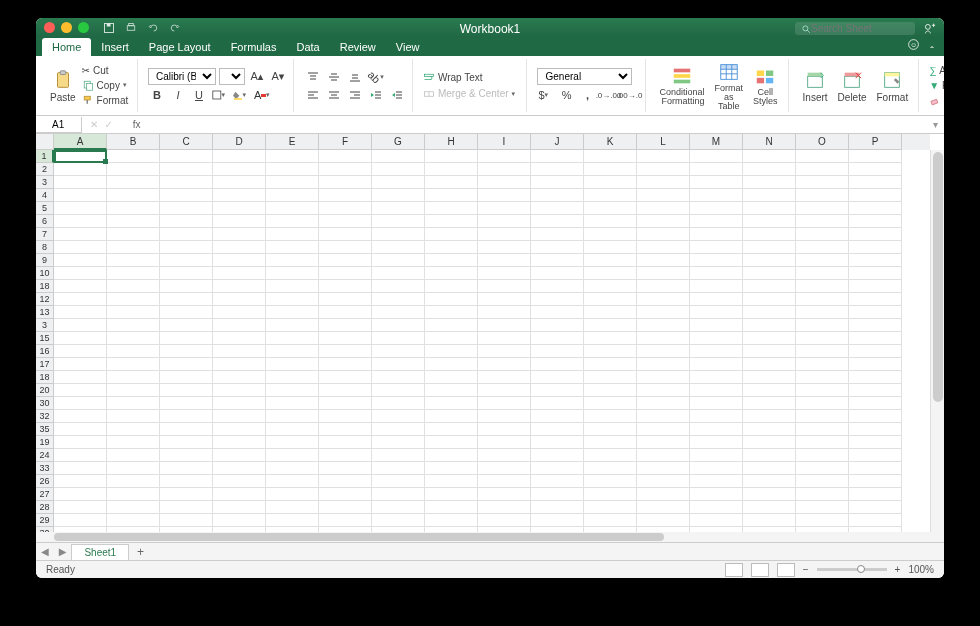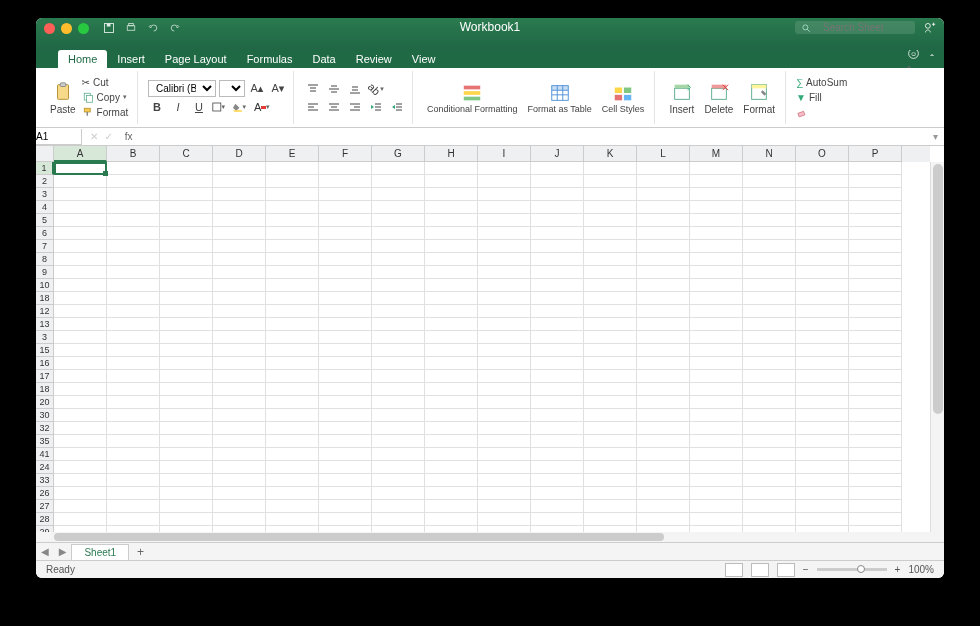--- a/index.html
+++ b/index.html
@@ -1,32 +1,32 @@
 <!DOCTYPE html>
 <html><head>
 <meta charset="utf-8">
 <style>
 * { margin: 0; padding: 0; box-sizing: border-box; font-family: -apple-system, "Helvetica Neue", Arial, sans-serif; }
 body { background: #000; width: 980px; height: 626px; overflow: hidden; position: relative; }
 .window { position: absolute; left: 36px; top: 18px; width: 908px; height: 560px; background: #fff; border-radius: 6px; overflow: hidden; box-shadow: 0 10px 30px rgba(0,0,0,0.5); display: flex; flex-direction: column; }
 
 
-.titlebar { height: 20px; background: linear-gradient(#2a7a4f, #206745); display: flex; align-items: flex-end; padding: 16px 8px; color: #fff; font-size: 11px; position: relative; }
+.titlebar { height: 20px; background: linear-gradient(#2a7a4f, #206745); display: flex; align-items: flex-start; padding: 4px 8px; color: #fff; font-size: 11px; position: relative; }
 .traffic { display: flex; gap: 6px; }
 .traffic span { width: 11px; height: 11px; border-radius: 50%; display: block; }
 .tl-close { background: #ff5f57; } .tl-min { background: #ffbd2e; } .tl-max { background: #28c940; }
 .qat { display: flex; gap: 10px; margin-left: 14px; align-items: center; opacity: 0.85; }
 .qat svg { width: 12px; height: 12px; }
 .title { position: absolute; left: 50%; transform: translateX(-50%); font-size: 12px; }
 .title-right { margin-left: auto; display: flex; align-items: center; gap: 8px; }
-.search-box { background: rgba(255,255,255,0.12); border-radius: 3px; padding: 1px 6px; display: flex; align-items: center; gap: 12px; width: 120px; font-size: 10px; color: #cfe; }
+.search-box { background: rgba(255,255,255,0.12); border-radius: 3px; padding: 1px 6px; display: flex; align-items: center; gap: 0; width: 120px; font-size: 10px; color: #cfe; }
 .search-box input { background: transparent; border: none; outline: none; color: #fff; font-size: 10px; width: 90px; }
 
 
-.tabs { height: 18px; background: #1f6a44; display: flex; align-items: center; padding-left: 22px; color: #fff; font-size: 11px; }
+.tabs { height: 18px; background: #1f6a44; display: flex; align-items: flex-start; padding-left: 6px; color: #fff; font-size: 11px; }
 .tab { padding: 3px 10px; cursor: pointer; border-top-left-radius: 3px; border-top-right-radius: 3px; }
 .tab.active { background: #fff; color: #1f6a44; }
 .tabs-right { margin-left: auto; display: flex; align-items: center; gap: 10px; padding-right: 10px; }
 
 
 .ribbon { height: 60px; background: #fff; border-bottom: 1px solid #ccc; display: flex; padding: 3px 4px; gap: 4px; font-size: 10px; color: #444; }
 .group { border-right: 1px solid #e4e4e4; padding: 0 6px; display: flex; flex-direction: column; justify-content: center; gap: 2px; }
 .group.row { flex-direction: row; align-items: center; }
 .group:last-child { border-right: none; }
 .big-btn { display: flex; flex-direction: column; align-items: center; justify-content: center; gap: 1px; padding: 2px 4px; cursor: pointer; }
@@ -36,23 +36,23 @@
 .font-select { border: 1px solid #bbb; font-size: 10px; padding: 1px 3px; background: #fff; }
 .fsel1 { width: 68px; } .fsel2 { width: 26px; }
 .btnset { display: flex; gap: 3px; }
 .ib { width: 18px; height: 16px; border: 1px solid transparent; display: flex; align-items: center; justify-content: center; cursor: pointer; font-size: 11px; }
 .dd { width: 8px; font-size: 7px; color: #666; }
 .numfmt { border: 1px solid #bbb; font-size: 10px; padding: 1px 4px; width: 95px; background: #fff; }
 .vstack { display: flex; flex-direction: column; gap: 1px; }
 
 
 .fbar { height: 18px; border-bottom: 1px solid #ccc; display: flex; align-items: center; font-size: 10px; background: #fff; }
-.namebox { width: 46px; border: 1px solid #ccc; border-top: none; border-left: none; padding: 2px 0; font-size: 10px; }
+.namebox { width: 46px; border: 1px solid #ccc; border-top: none; border-left: none; padding: 2px 16px; font-size: 10px; }
 .fbar-btns { display: flex; gap: 6px; padding: 0 8px; color: #999; }
-.fx { color: #666; font-size: 10px; padding-left: 4px; }
+.fx { color: #666; font-size: 10px; padding-left: 4px; margin-left: 8px; }
 .fbar-expand { margin-left: auto; padding: 0 6px; color: #999; }
 
 
 .grid-wrap { flex: 1; display: flex; overflow: hidden; position: relative; background: #fff; }
 .corner { width: 18px; height: 16px; background: #eef0f1; border-right: 1px solid #ccc; border-bottom: 1px solid #ccc; position: absolute; left: 0; top: 0; z-index: 3; }
 .col-headers { position: absolute; left: 18px; top: 0; right: 14px; height: 16px; display: flex; background: #eef0f1; z-index: 2; }
 .ch { width: 53px; border-right: 1px solid #ccc; border-bottom: 1px solid #ccc; text-align: center; font-size: 10px; line-height: 16px; color: #333; }
 .ch.sel { background: #d8e8d8; border-bottom: 2px solid #2a7a4f; }
 .row-headers { position: absolute; left: 0; top: 16px; bottom: 0; width: 18px; background: #eef0f1; z-index: 2; }
 .rh { height: 13px; border-bottom: 1px solid #ccc; border-right: 1px solid #ccc; text-align: center; font-size: 9px; line-height: 13px; color: #333; }
@@ -293,30 +293,68 @@
             <svg width="12" height="12">
               <path d="M1 6l3 -2v4z" fill="#3a7"></path>
               <line x1="5" y1="3" x2="11" y2="3" stroke="#444"></line>
               <line x1="5" y1="6" x2="11" y2="6" stroke="#444"></line>
               <line x1="5" y1="9" x2="11" y2="9" stroke="#444"></line>
             </svg>
           </div>
       </div>
     </div>
 
-
+    <div class="group">
+      <div class="small-row">
+          <span>
+            <svg class="icon" viewBox="0 0 16 16">
+              <rect x="2" y="3" width="12" height="3" fill="none" stroke="#3a7"></rect>
+              <path d="M2 10h8a2 2 0 0 0 0-4" fill="none" stroke="#3a7"></path>
+              <path d="M9 10l2-1v2z" fill="#3a7"></path>
+            </svg>
+          </span>
+          <span>Wrap Text</span>
+        </div>
+      <div class="small-row" style="color:#bbb">
+          <span>
+            <svg class="icon" viewBox="0 0 16 16">
+              <rect x="2" y="5" width="12" height="6" fill="none" stroke="#bbb"></rect>
+              <line x1="8" y1="5" x2="8" y2="11" stroke="#bbb"></line>
+            </svg>
+          </span>
+          <span>Merge &amp; Center</span>
+          <span class="dd">▾</span>
+        </div>
+    </div>
+
+    <div class="group">
+      <select class="numfmt"><option>General</option></select>
+      <div class="btnset">
+        <div class="ib">$<span class="dd">▾</span></div>
+        <div class="ib">%</div>
+        <div class="ib">
+            <b>,</b>
+          </div>
+        <div class="ib">
+            <span style="font-size:8px">.0→.00</span>
+          </div>
+        <div class="ib">
+            <span style="font-size:8px">.00→.0</span>
+          </div>
+      </div>
+    </div>
 
     <div class="group row">
       <div class="big-btn">
         <svg class="icon" viewBox="0 0 24 24">
             <rect x="3" y="4" width="18" height="4" fill="#e57373"></rect>
             <rect x="3" y="10" width="18" height="4" fill="#ffd54a"></rect>
             <rect x="3" y="16" width="18" height="4" fill="#81c784"></rect>
           </svg>
-        <span style="font-size:9px;text-align:center;line-height:1">Conditional Formatting</span>
+        <span style="font-size:9px;text-align:right;line-height:1">Conditional Formatting</span>
       </div>
       <div class="big-btn">
         <svg class="icon" viewBox="0 0 24 24">
             <rect x="3" y="4" width="18" height="16" fill="none" stroke="#4a90d9"></rect>
             <line x1="3" y1="9" x2="21" y2="9" stroke="#4a90d9"></line>
             <line x1="3" y1="14" x2="21" y2="14" stroke="#4a90d9"></line>
             <line x1="9" y1="4" x2="9" y2="20" stroke="#4a90d9"></line>
             <line x1="15" y1="4" x2="15" y2="20" stroke="#4a90d9"></line>
             <rect x="3" y="4" width="18" height="5" fill="#4a90d9" opacity="0.3"></rect>
           </svg>
@@ -428,21 +466,21 @@
         <div class="rh">13</div>
         <div class="rh">3</div>
         <div class="rh">15</div>
         <div class="rh">16</div>
         <div class="rh">17</div>
         <div class="rh">18</div>
         <div class="rh">20</div>
         <div class="rh">30</div>
         <div class="rh">32</div>
         <div class="rh">35</div>
-        <div class="rh">41</div>
+        <div class="rh">19</div>
         <div class="rh">24</div>
         <div class="rh">33</div>
         <div class="rh">26</div>
         <div class="rh">27</div>
         <div class="rh">28</div>
         <div class="rh">29</div>
         <div class="rh">30</div>
       </div>
     <div class="cells" id="cells">
       <div class="sel-cell"></div>

